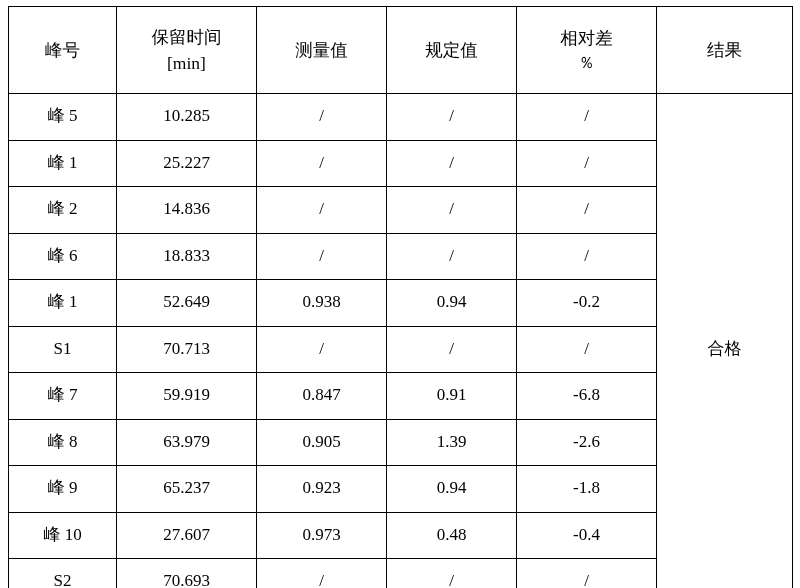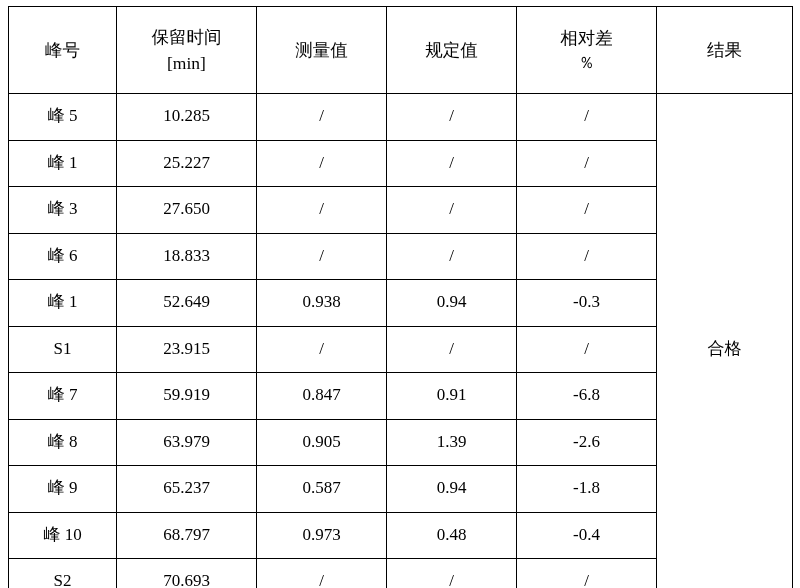--- a/index.html
+++ b/index.html
@@ -114,43 +114,43 @@
         <td class="result-cell" rowspan="11">合格</td>
       </tr>
       <tr>
         <td>峰 1</td>
         <td>25.227</td>
         <td class="slash">/</td>
         <td class="slash">/</td>
         <td class="slash">/</td>
       </tr>
       <tr>
-        <td>峰 3</td>
-        <td>27.650</td>
+        <td>峰 2</td>
+        <td>14.836</td>
         <td class="slash">/</td>
         <td class="slash">/</td>
         <td class="slash">/</td>
       </tr>
       <tr>
         <td>峰 6</td>
         <td>18.833</td>
         <td class="slash">/</td>
         <td class="slash">/</td>
         <td class="slash">/</td>
       </tr>
       <tr>
         <td>峰 1</td>
         <td>52.649</td>
         <td>0.938</td>
         <td>0.94</td>
-        <td>-0.3</td>
+        <td>-0.2</td>
       </tr>
       <tr>
         <td>S1</td>
-        <td>23.915</td>
+        <td>70.713</td>
         <td class="slash">/</td>
         <td class="slash">/</td>
         <td class="slash">/</td>
       </tr>
       <tr>
         <td>峰 7</td>
         <td>59.919</td>
         <td>0.847</td>
         <td>0.91</td>
         <td>-6.8</td>
@@ -158,27 +158,27 @@
       <tr>
         <td>峰 8</td>
         <td>63.979</td>
         <td>0.905</td>
         <td>1.39</td>
         <td>-2.6</td>
       </tr>
       <tr>
         <td>峰 9</td>
         <td>65.237</td>
-        <td>0.587</td>
+        <td>0.923</td>
         <td>0.94</td>
         <td>-1.8</td>
       </tr>
       <tr>
         <td>峰 10</td>
-        <td>68.797</td>
+        <td>27.607</td>
         <td>0.973</td>
         <td>0.48</td>
         <td>-0.4</td>
       </tr>
       <tr>
         <td>S2</td>
         <td>70.693</td>
         <td class="slash">/</td>
         <td class="slash">/</td>
         <td class="slash">/</td>

